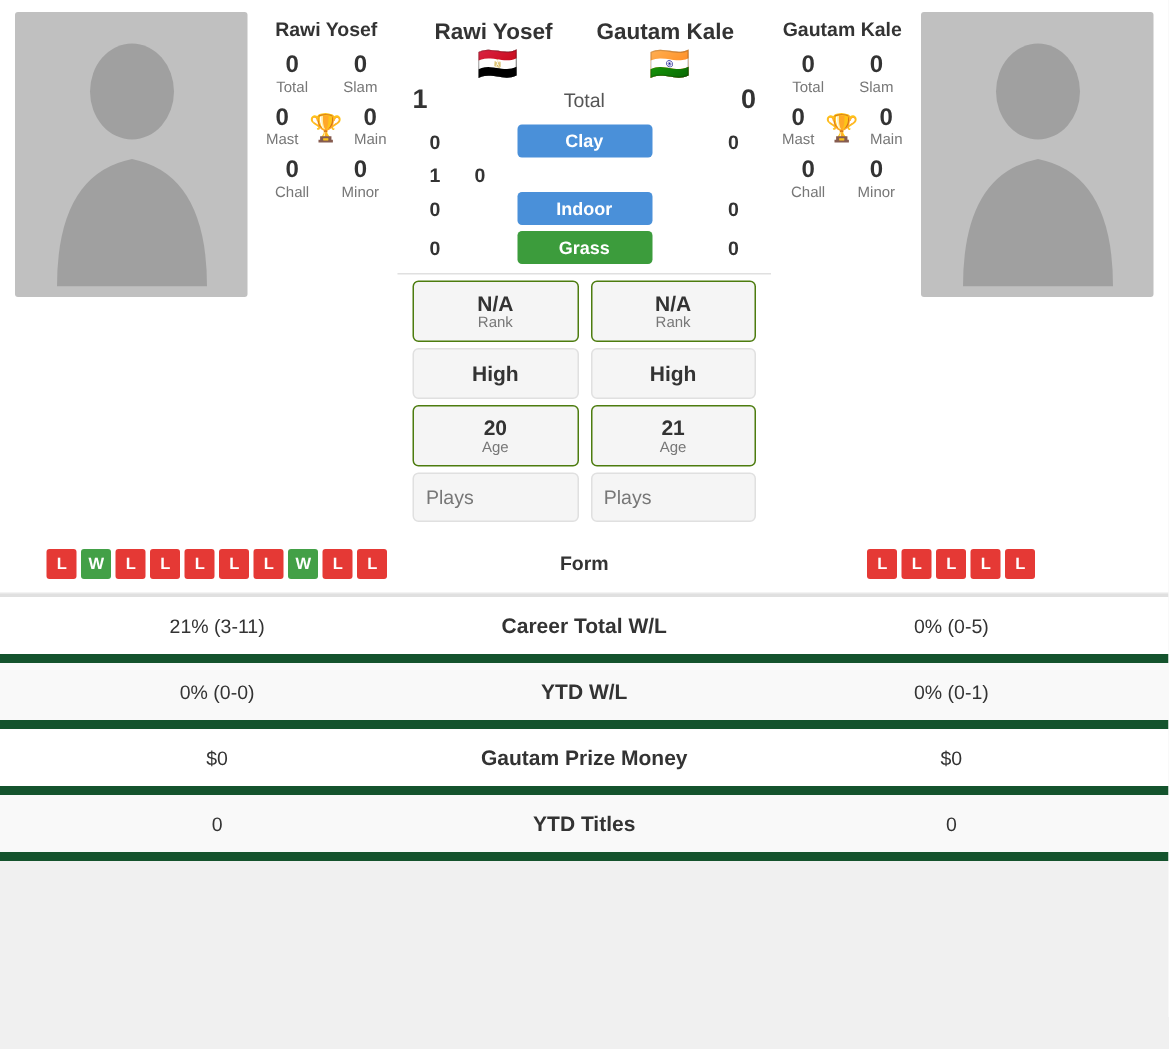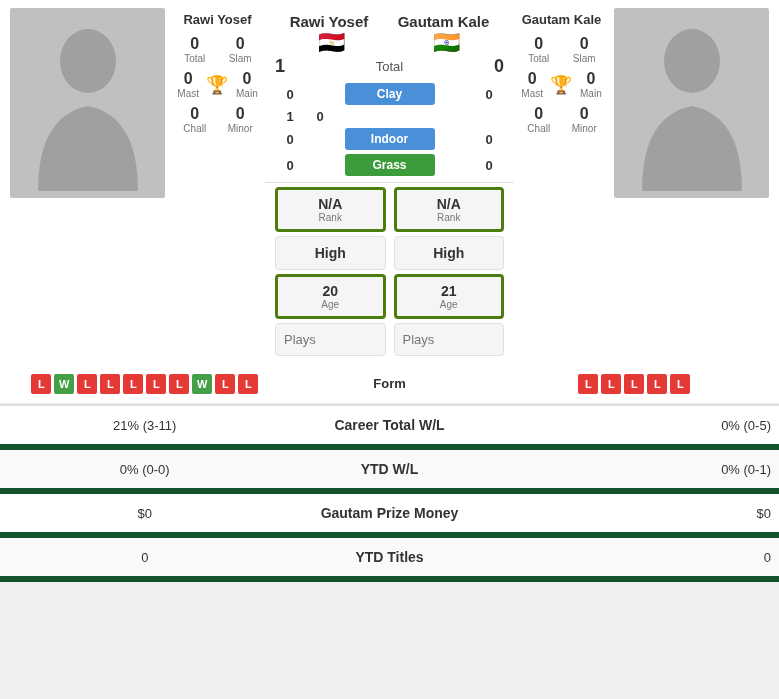--- a/index.html
+++ b/index.html
@@ -50,21 +50,21 @@
     }
     .bottom-center {
       width: 200px;
       text-align: center;
       font-weight: bold;
       font-size: 14px;
       flex-shrink: 0;
     }
     .bottom-right {
       flex: 1;
-      text-align: right;
+      text-align: center;
       padding: 8px;
       font-size: 13px;
     }
 
     
     .form-row {
       display: flex;
       width: 100%;
       align-items: center;
       min-height: 40px;
@@ -158,21 +158,21 @@
     
     .divider {
       height: 1px;
       background: #e0e0e0;
       width: 100%;
       margin: 4px 0;
     }
 
     .mid-stat-box {
       background: #f5f5f5;
-      border: 3px solid #4d7c0f;
+      border: 1px solid #4d7c0f;
       border-radius: 4px;
       padding: 6px 8px;
       text-align: center;
       flex: 1;
     }
     .mid-stat-box .msb-val {
       font-size: 14px;
       font-weight: bold;
     }
     .mid-stat-box .msb-label {

